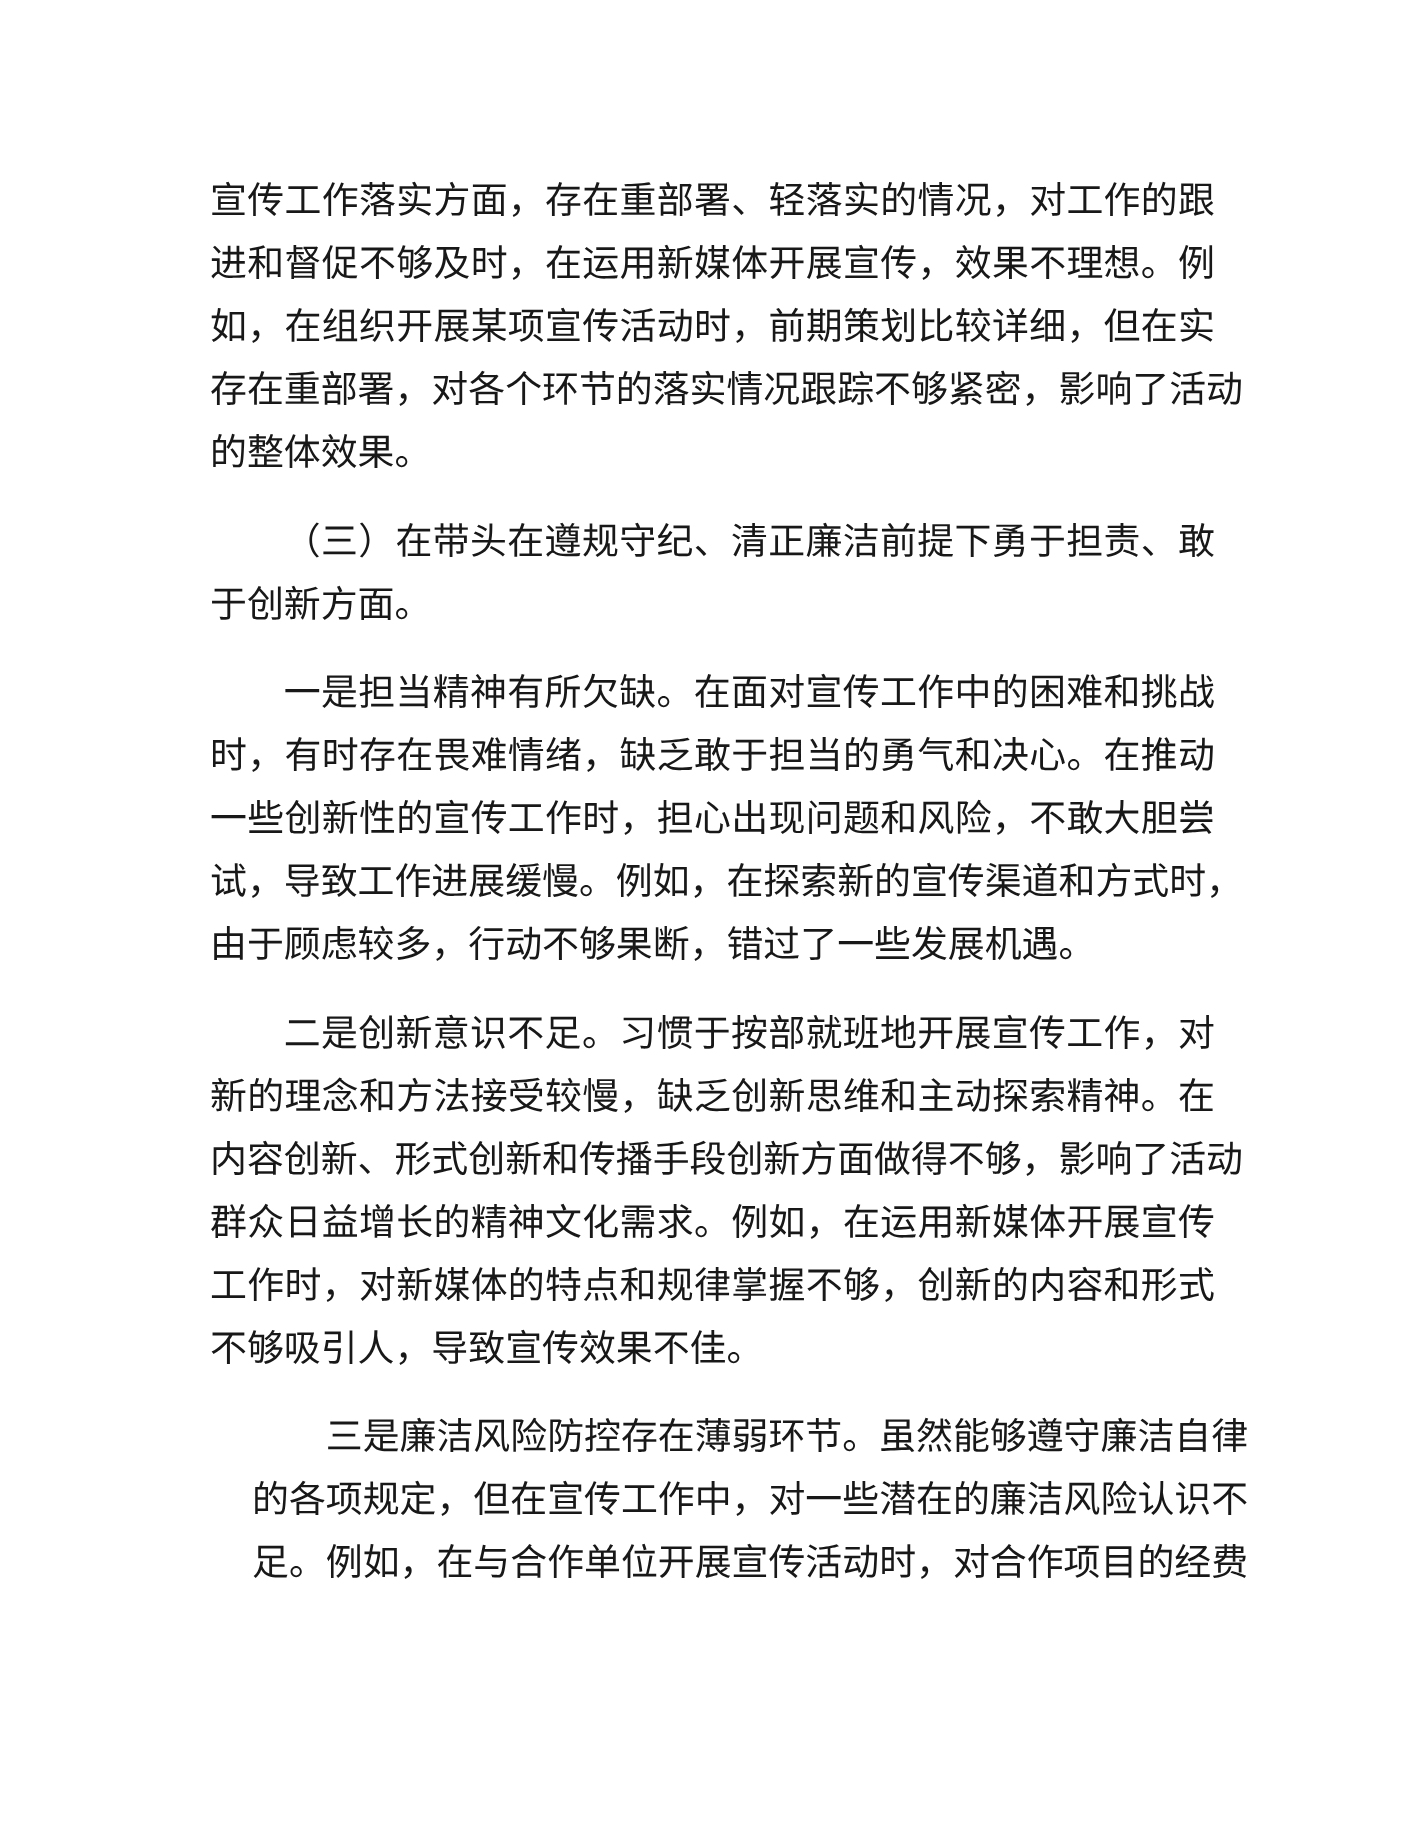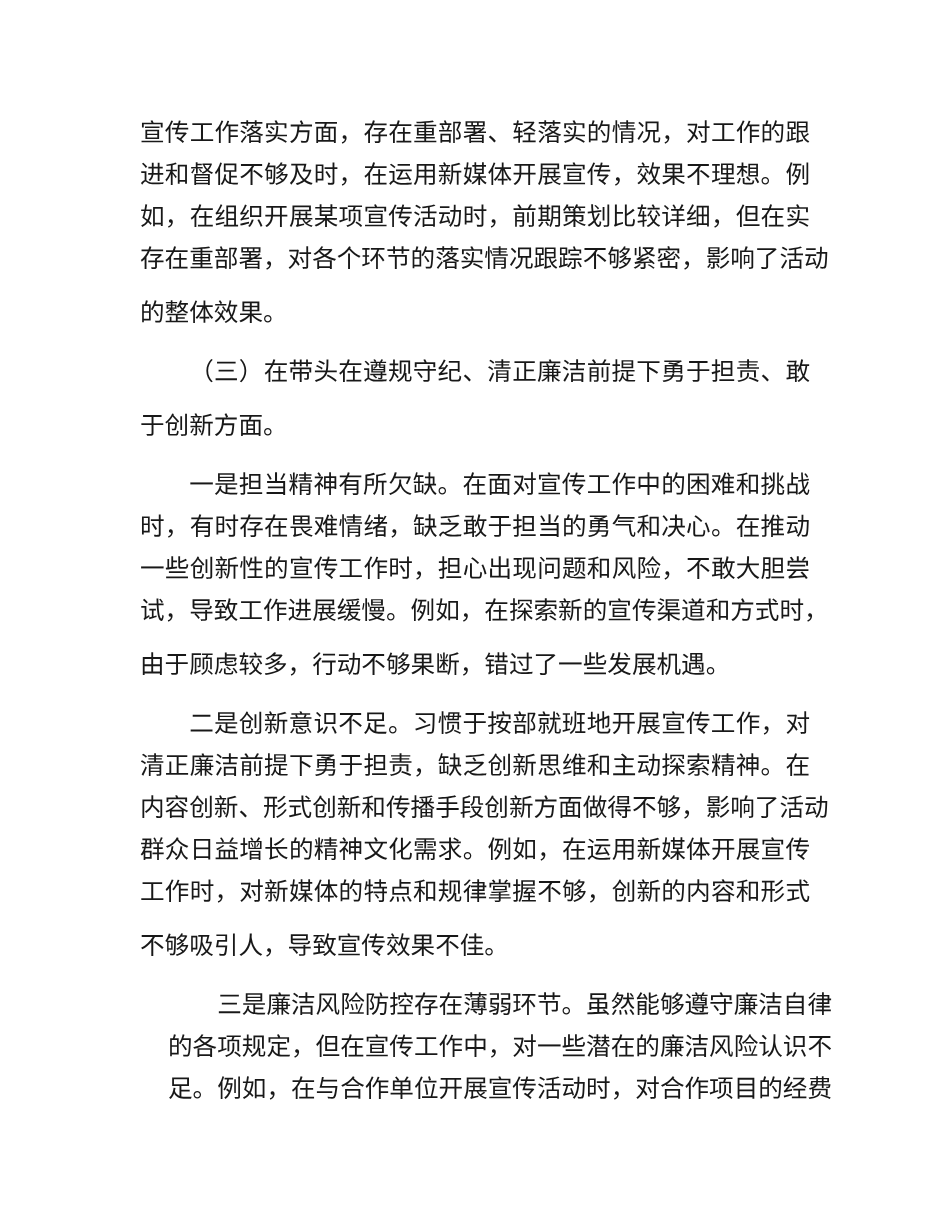--- a/index.html
+++ b/index.html
@@ -7,21 +7,21 @@
     padding: 0;
     width: 950px;
     height: 1230px;
     overflow: hidden;
   }
   .page {
     position: relative;
     width: 950px;
     height: 934px;
     background: #ffffff;
-    font-family: Liberation Mono, monospace;
+    font-family: Liberation Serif, serif;
   }
   .doc-body {
     position: absolute;
     left: 140px;
     top: 114px;
     width: 670px;
     font-size: 24.6px;
     line-height: 42px;
     color: #181818;
     letter-spacing: 0;
@@ -36,21 +36,20 @@
   }
   .line {
     white-space: nowrap;
     text-align: justify;
     text-align-last: justify;
     height: 42px;
   }
   .line.flush {
     text-align: left;
     text-align-last: left;
-    margin-top: 12px;
   }
   .line.indent {
     text-indent: 2em;
   }
 </style>
 </head>
 <body>
 
 <div class="page">
   <div class="doc-body" id="doc-body" style="color: rgb(24, 24, 24);">
@@ -67,21 +66,21 @@
       </div>
       <div class="para">
         <div class="line indent">一是担当精神有所欠缺。在面对宣传工作中的困难和挑战</div>
         <div class="line">时，有时存在畏难情绪，缺乏敢于担当的勇气和决心。在推动</div>
         <div class="line">一些创新性的宣传工作时，担心出现问题和风险，不敢大胆尝</div>
         <div class="line">试，导致工作进展缓慢。例如，在探索新的宣传渠道和方式时，</div>
         <div class="line flush">由于顾虑较多，行动不够果断，错过了一些发展机遇。</div>
       </div>
       <div class="para">
         <div class="line indent">二是创新意识不足。习惯于按部就班地开展宣传工作，对</div>
-        <div class="line">清正廉洁前提下勇于担责，缺乏创新思维和主动探索精神。在</div>
+        <div class="line">新的理念和方法接受较慢，缺乏创新思维和主动探索精神。在</div>
         <div class="line">内容创新、形式创新和传播手段创新方面做得不够，影响了活动</div>
         <div class="line">群众日益增长的精神文化需求。例如，在运用新媒体开展宣传</div>
         <div class="line">工作时，对新媒体的特点和规律掌握不够，创新的内容和形式</div>
         <div class="line flush">不够吸引人，导致宣传效果不佳。</div>
       </div>
       <div class="para">
         <div class="line indent">三是廉洁风险防控存在薄弱环节。虽然能够遵守廉洁自律</div>
         <div class="line">的各项规定，但在宣传工作中，对一些潜在的廉洁风险认识不</div>
         <div class="line">足。例如，在与合作单位开展宣传活动时，对合作项目的经费</div>
       </div>

